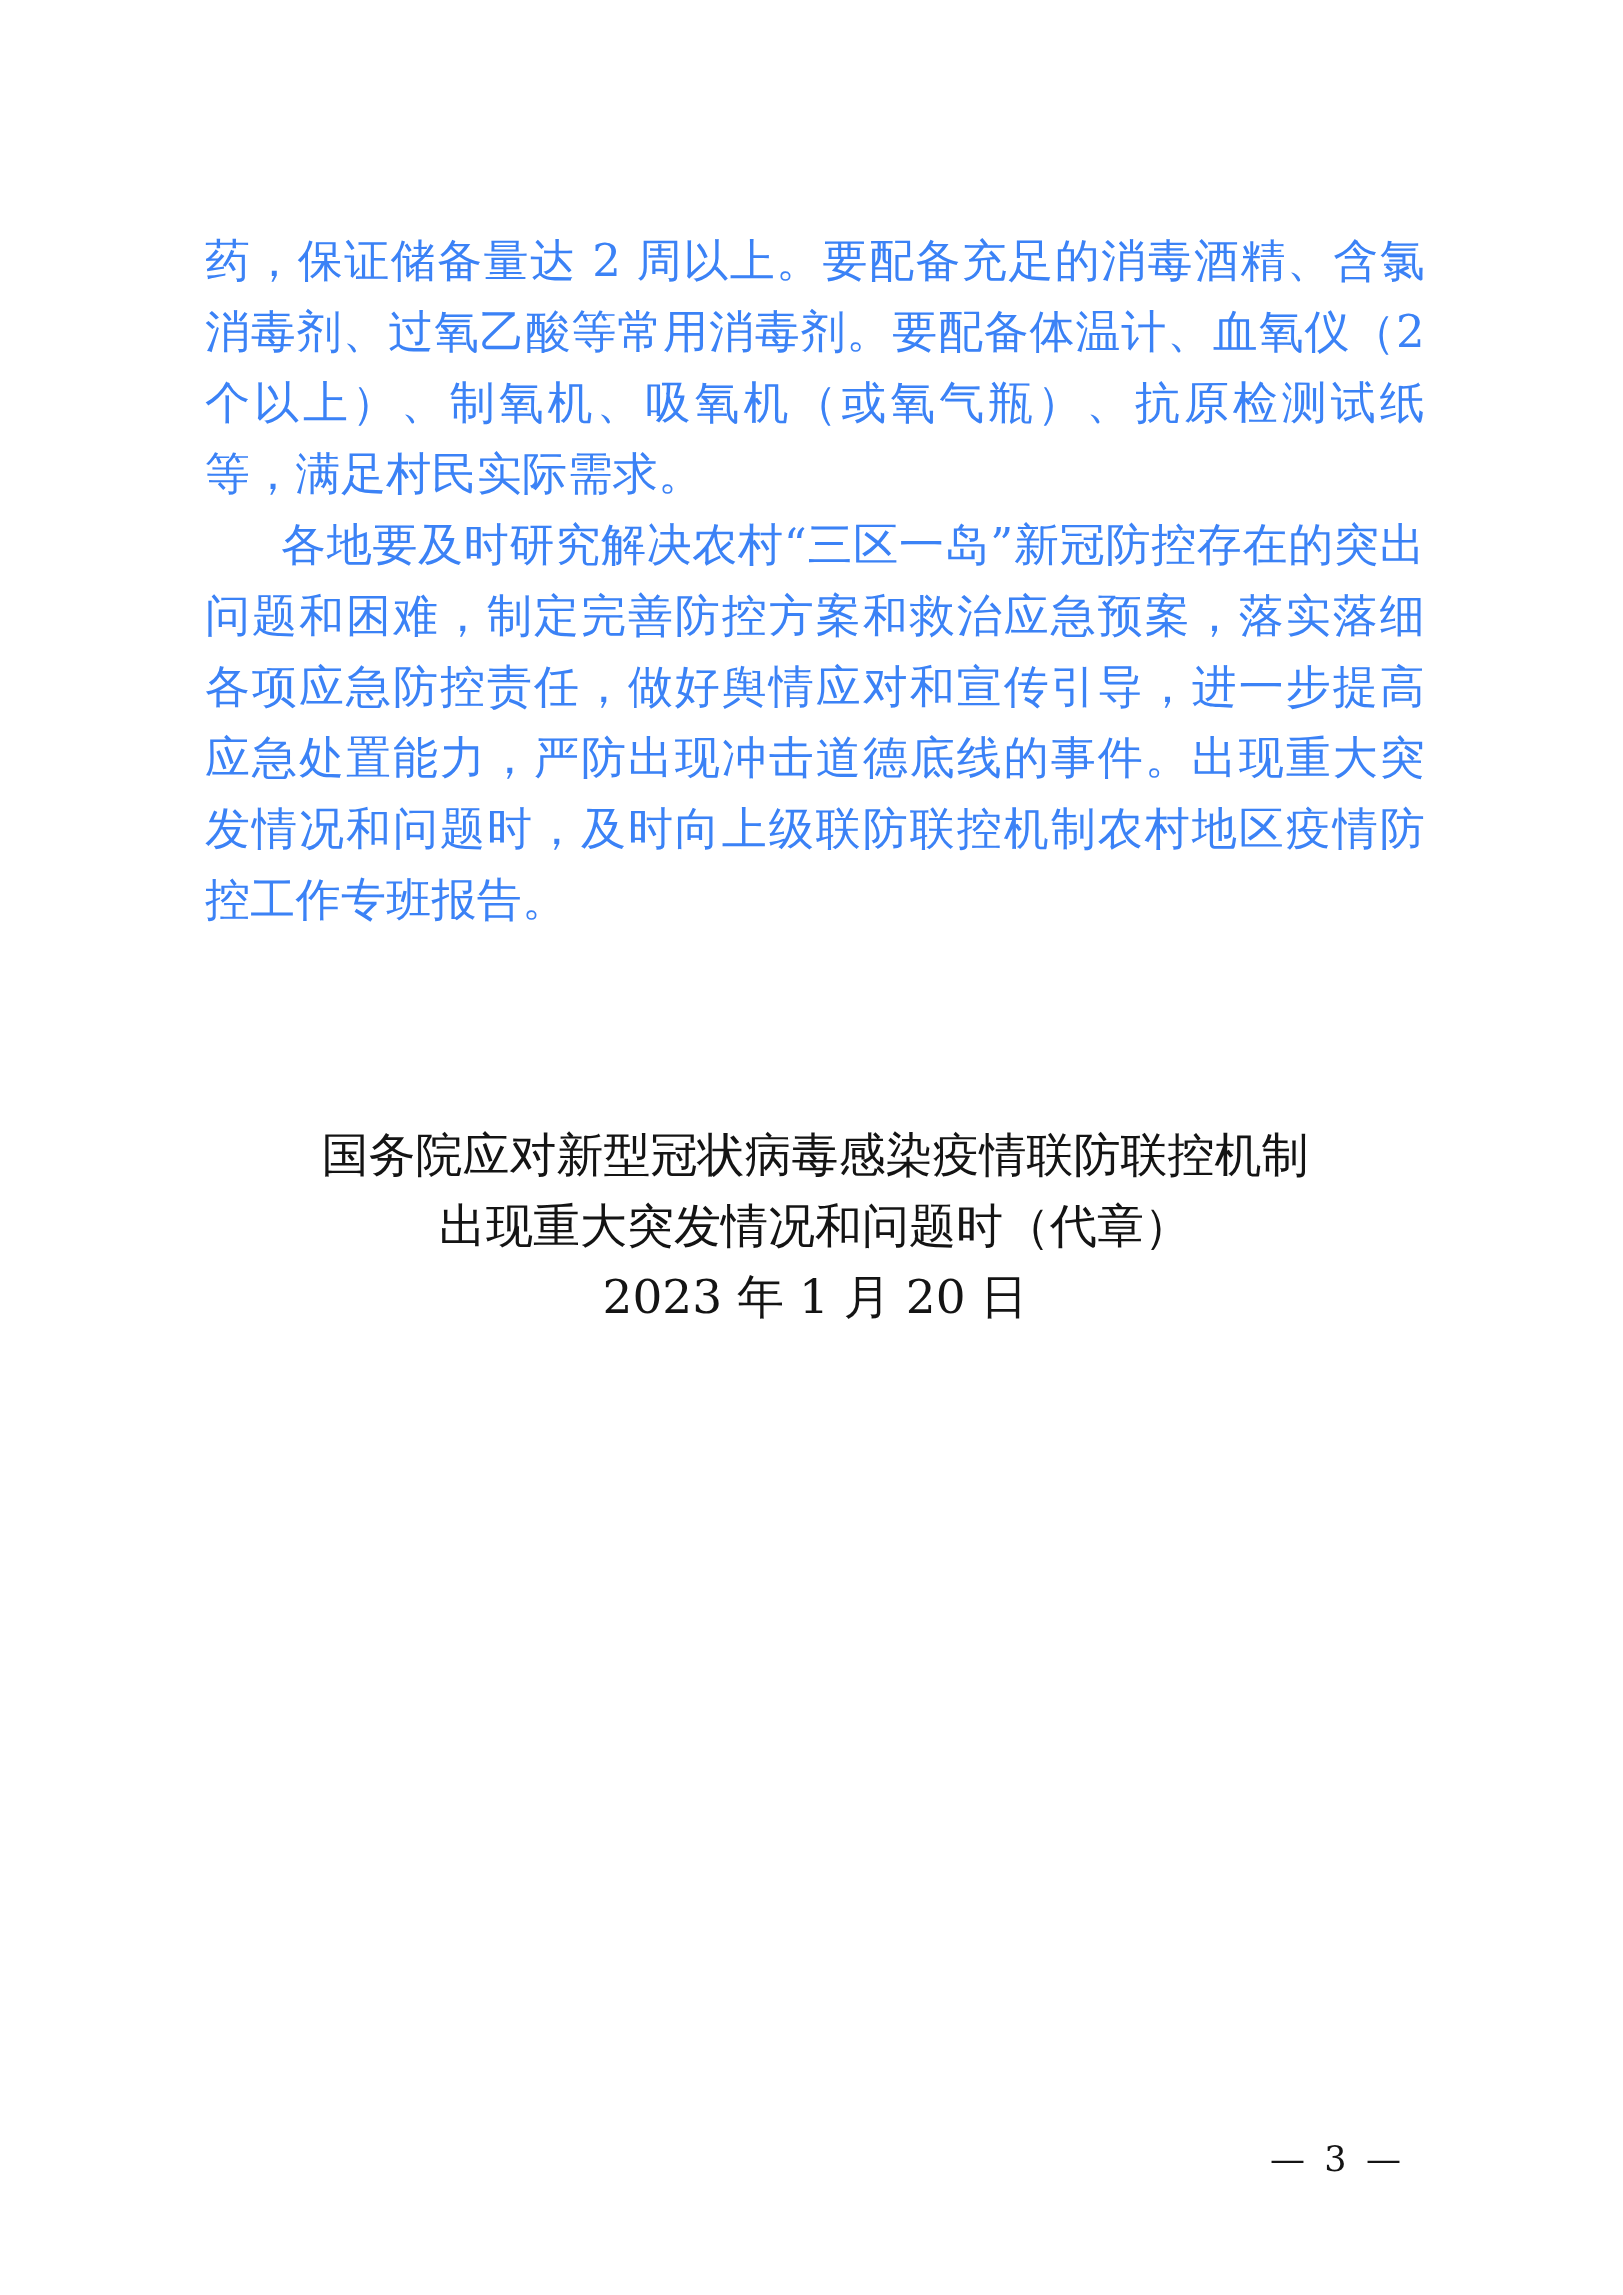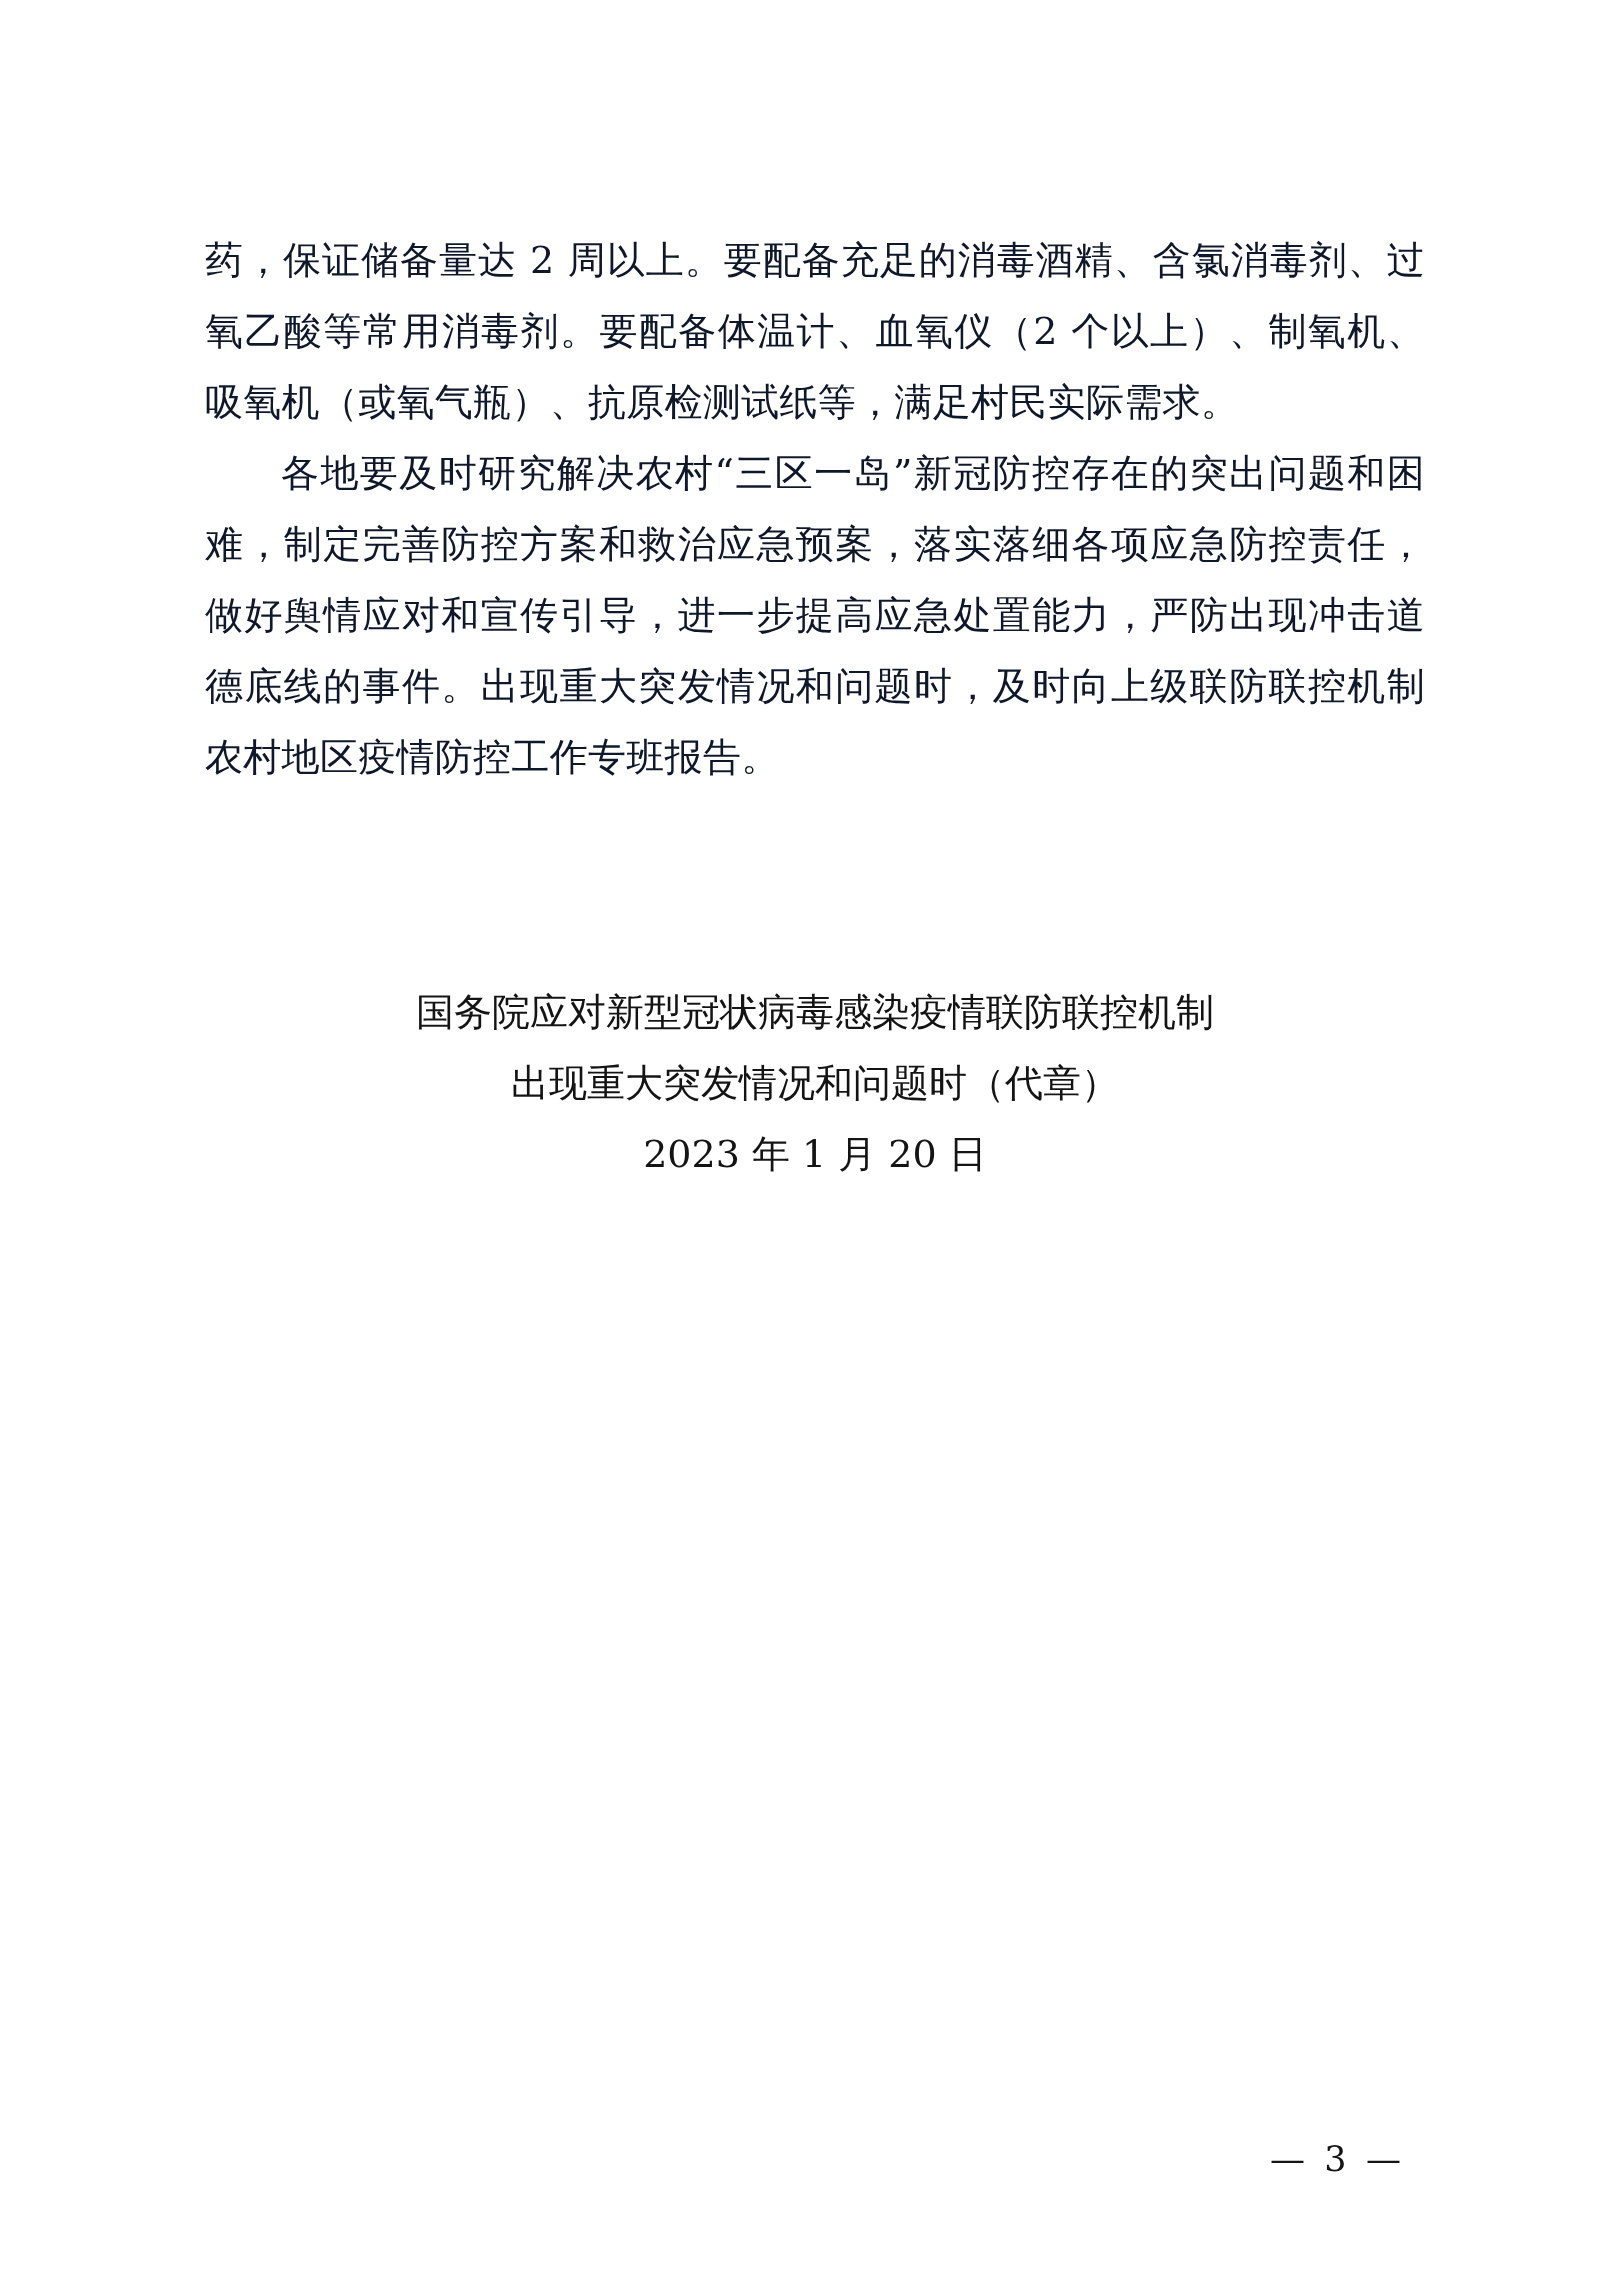--- a/index.html
+++ b/index.html
@@ -22,39 +22,39 @@
     height: 2295px;
     box-sizing: border-box;
     padding: 225px 205px 0 205px;
   }
   .doc-body {
     width: 1220px;
     margin: 0 auto;
   }
   p.para {
     margin: 0 0 0 0;
-    font-size: 38px;
+    font-size: 45px;
     line-height: 71px;
     text-align: justify;
     text-justify: inter-ideograph;
     letter-spacing: 0.3px;
-    color: #0f172a;
+    color: #3b82f6;
   }
   p.indent {
     text-indent: 76px;
   }
   p.para b {
     font-weight: bold;
   }
   .spacer-sig {
     height: 184px;
   }
   .signature {
     text-align: center;
-    font-size: 38px;
+    font-size: 47px;
     line-height: 71px;
     color: #141414;
     width: 1064px;
     margin: 0 auto;
   }
   .signature div {
     white-space: nowrap;
   }
   .page-number {
     position: absolute;

